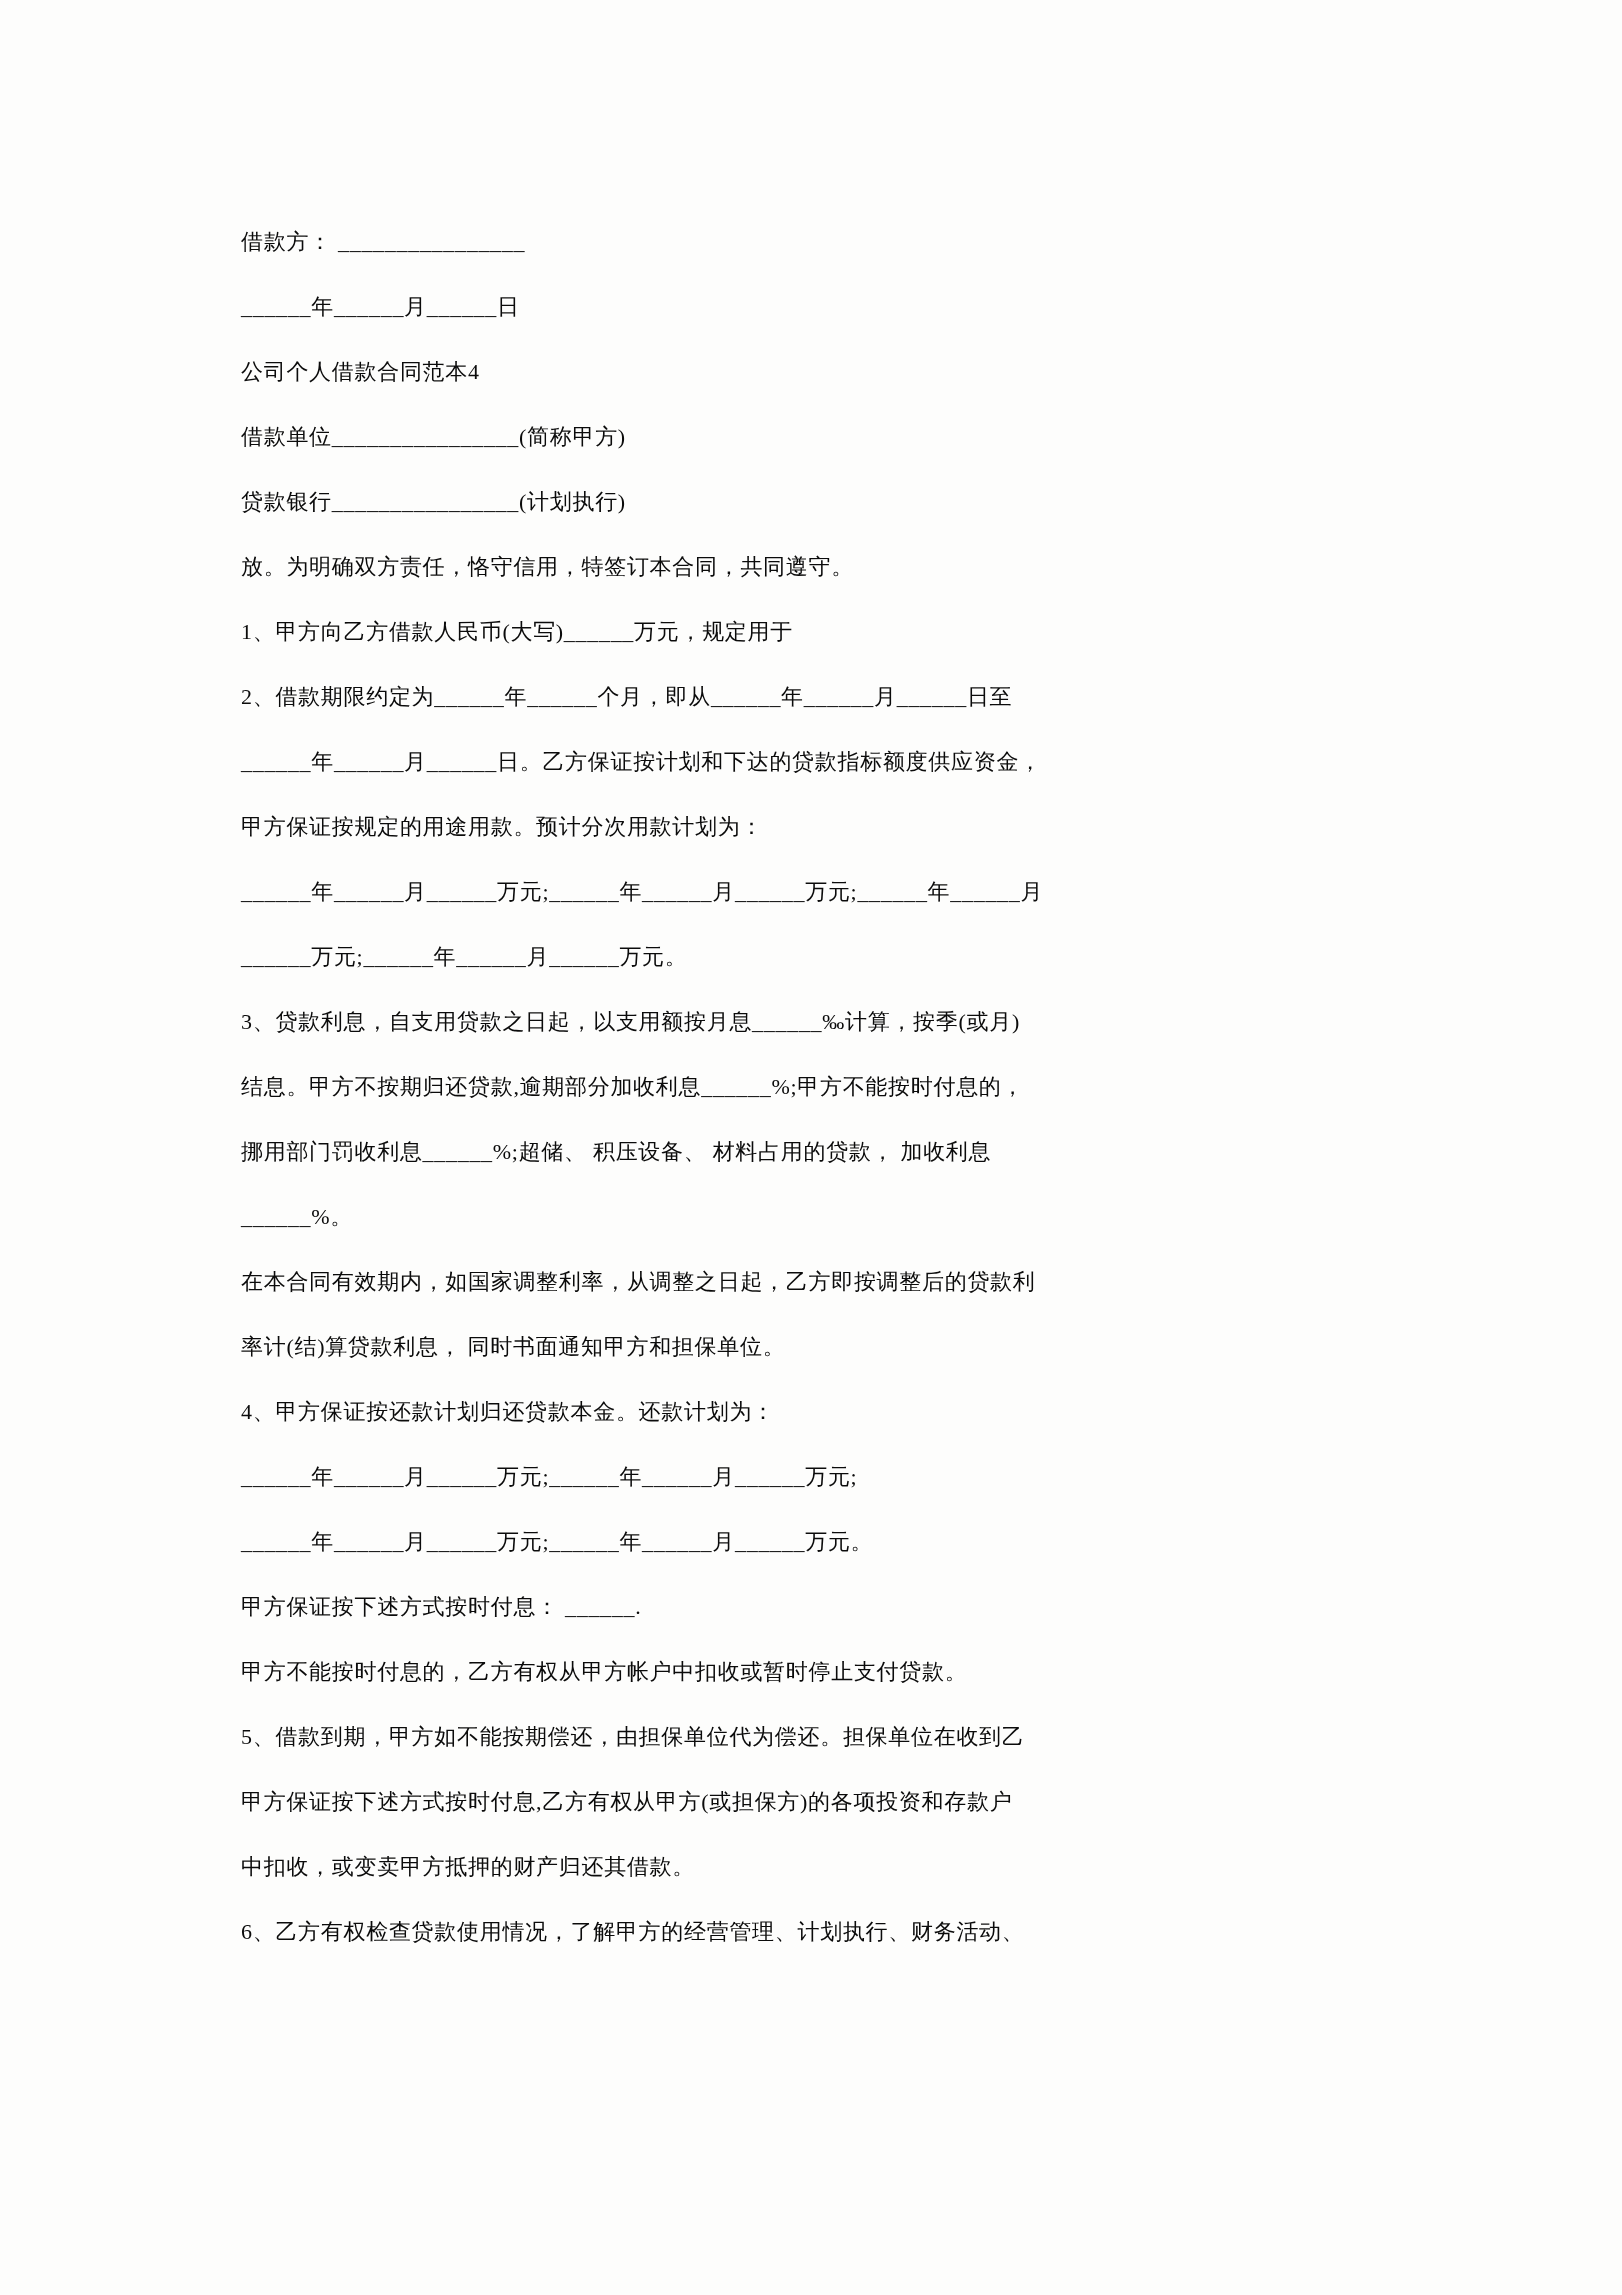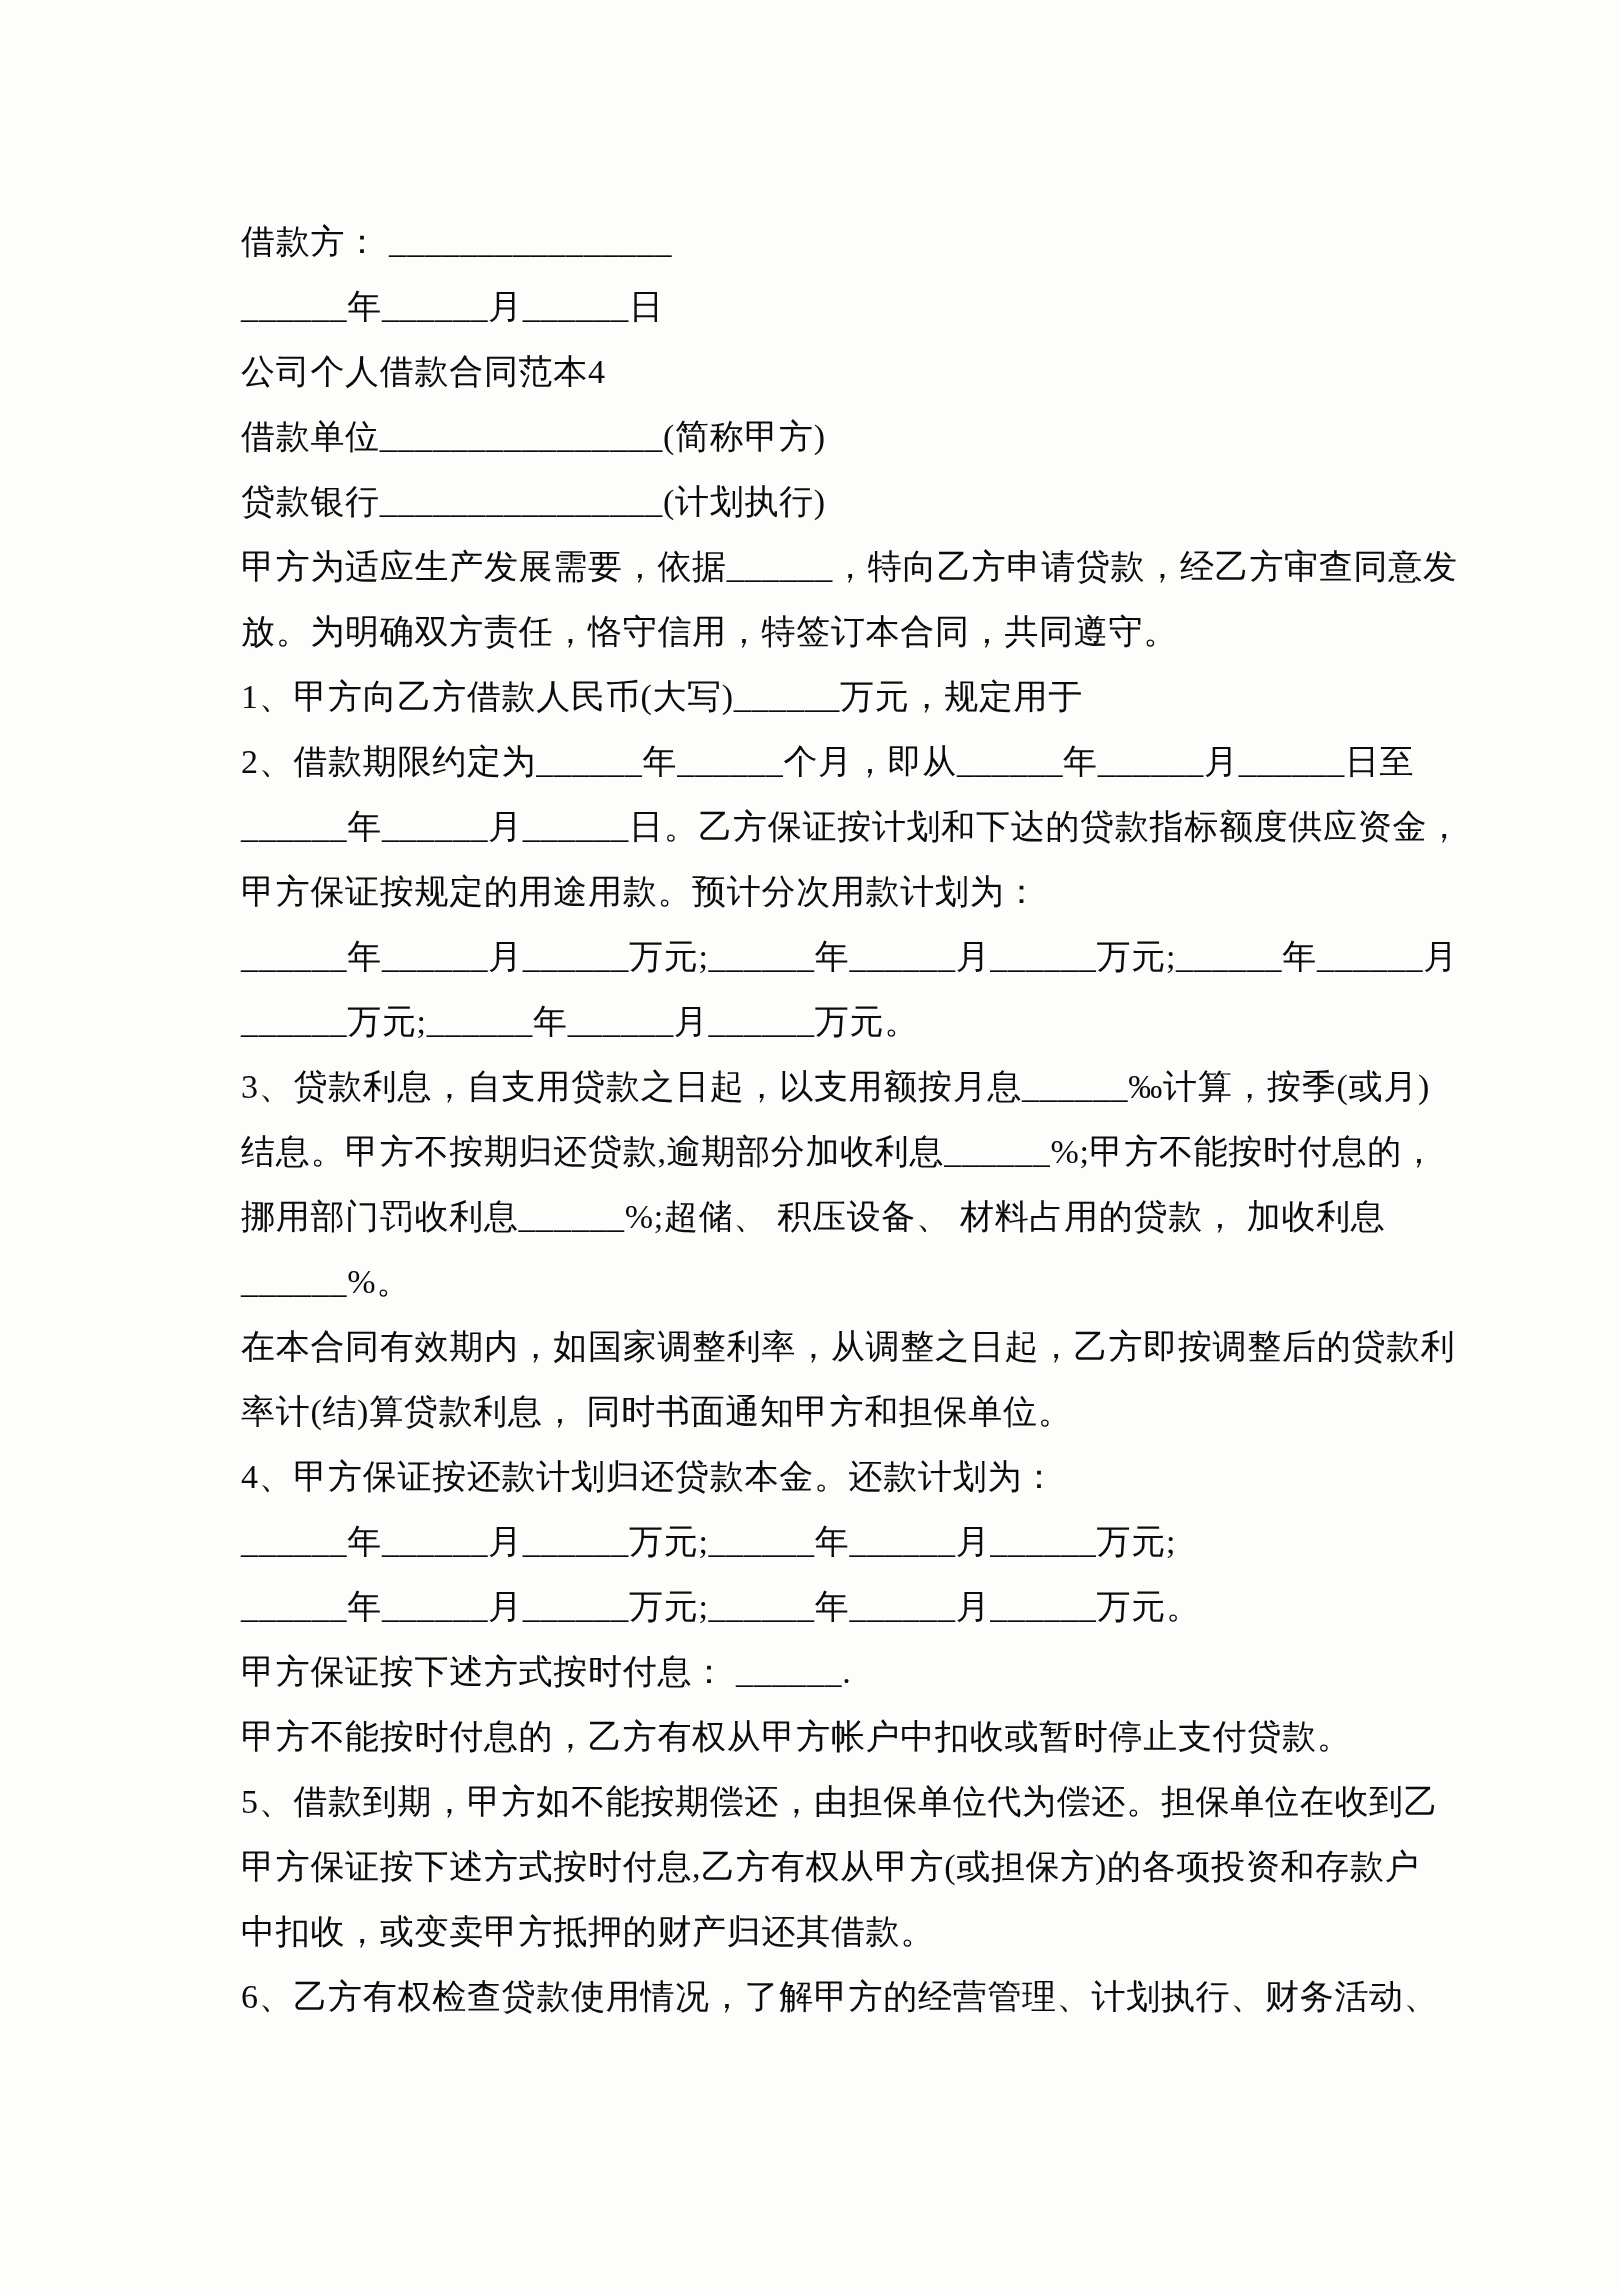--- a/index.html
+++ b/index.html
@@ -13,41 +13,40 @@
     height: 2295px;
     background: #fdfdfc;
     overflow: hidden;
     font-family: "Liberation Serif", "DejaVu Serif", serif;
   }
   .doc-body {
     position: absolute;
     left: 241px;
     top: 209px;
     width: 1184px;
-    font-size: 34px;
+    font-size: 22px;
     line-height: 65px;
     color: #0b0b0b;
   }
   .line {
     height: 65px;
     white-space: nowrap;
     letter-spacing: 0.7px;
   }
 </style>
 </head>
 <body>
 
 <div class="page">
   <div class="doc-body">
     <div class="line">借款方： ________________</div>
     <div class="line">______年______月______日</div>
     <div class="line">公司个人借款合同范本4</div>
     <div class="line">借款单位________________(简称甲方)</div>
     <div class="line">贷款银行________________(计划执行)</div>
-    <div class="line">甲方为适应生产发展需要，依据______，特向乙方申请贷款，经乙方审查同意发</div>
     <div class="line">放。为明确双方责任，恪守信用，特签订本合同，共同遵守。</div>
     <div class="line">1、甲方向乙方借款人民币(大写)______万元，规定用于</div>
     <div class="line">2、借款期限约定为______年______个月，即从______年______月______日至</div>
     <div class="line">______年______月______日。乙方保证按计划和下达的贷款指标额度供应资金，</div>
     <div class="line">甲方保证按规定的用途用款。预计分次用款计划为：</div>
     <div class="line">______年______月______万元;______年______月______万元;______年______月</div>
     <div class="line">______万元;______年______月______万元。</div>
     <div class="line">3、贷款利息，自支用贷款之日起，以支用额按月息______‰计算，按季(或月)</div>
     <div class="line">结息。甲方不按期归还贷款,逾期部分加收利息______%;甲方不能按时付息的，</div>
     <div class="line">挪用部门罚收利息______%;超储、 积压设备、 材料占用的贷款， 加收利息</div>

